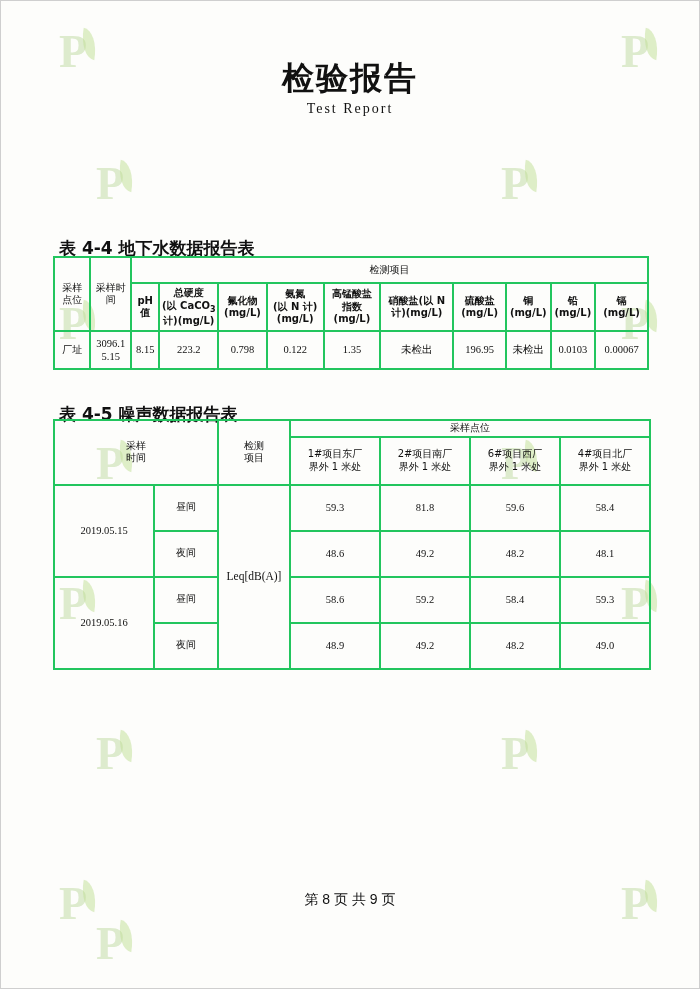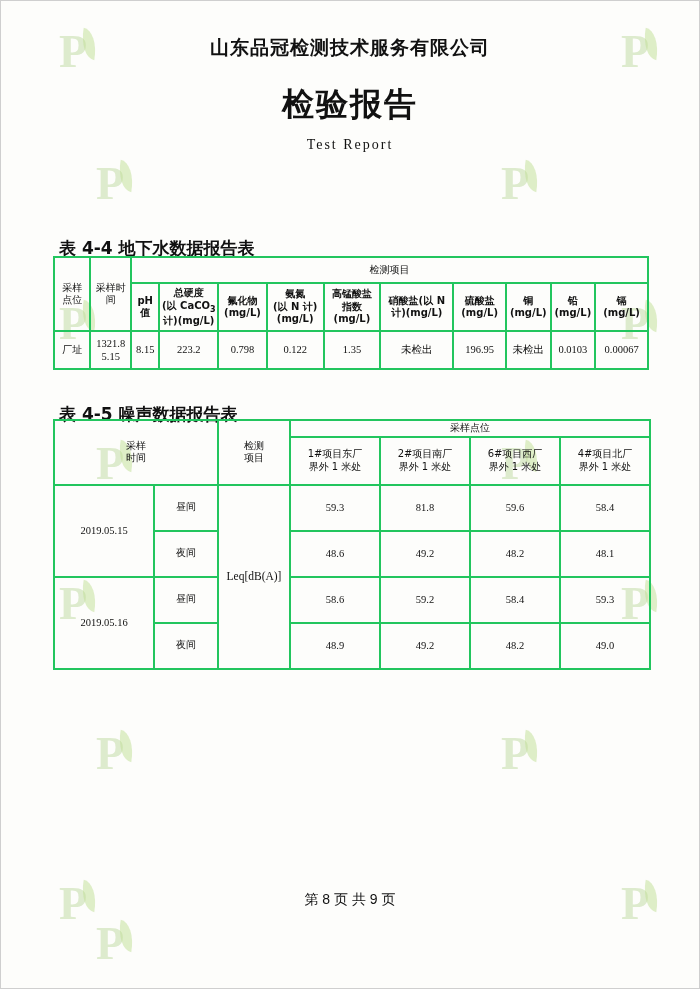--- a/index.html
+++ b/index.html
@@ -72,21 +72,20 @@
     letter-spacing: .3px;
   }
   .title-cn {
     margin-top: 22px;
     font-size: 32px;
     font-weight: bold;
     font-family: "DejaVu Sans", sans-serif;
     letter-spacing: 2px;
   }
   .title-en {
-    margin-top: 10px;
     font-size: 14px;
     letter-spacing: 2px;
     font-family: "Liberation Serif", serif;
   }
 
   
   .caption {
     position: absolute;
     font-size: 17px;
     font-weight: bold;
@@ -146,21 +145,20 @@
   <div class="wm" style="left:500px; top:440px;"><span class="p">P</span><span class="leaf"></span></div>
   <div class="wm" style="left:58px; top:580px;"><span class="p">P</span><span class="leaf"></span></div>
   <div class="wm" style="left:620px; top:580px;"><span class="p">P</span><span class="leaf"></span></div>
   <div class="wm" style="left:95px; top:730px;"><span class="p">P</span><span class="leaf"></span></div>
   <div class="wm" style="left:500px; top:730px;"><span class="p">P</span><span class="leaf"></span></div>
   <div class="wm" style="left:58px; top:880px;"><span class="p">P</span><span class="leaf"></span></div>
   <div class="wm" style="left:620px; top:880px;"><span class="p">P</span><span class="leaf"></span></div>
   <div class="wm" style="left:95px; top:920px;"><span class="p">P</span><span class="leaf"></span></div>
 
   <div class="hdr">
-    <div class="hdr-cn">山东品冠检测技术服务有限公司</div>
     <div class="title-cn">检验报告</div>
     <div class="title-en">Test Report</div>
   </div>
 
   <div class="caption cap1">表 4-4 地下水数据报告表</div>
 
   <table class="grid t1">
     <colgroup>
       <col style="width:36px">
         <col style="width:40px">
@@ -189,21 +187,21 @@
       <td rowspan="2"><b>高锰酸盐</b><br><b>指数</b><br><b>(mg/L)</b></td>
       <td rowspan="2"><b>硝酸盐(以 N</b><br><b>计)(mg/L)</b></td>
       <td rowspan="2"><b>硫酸盐</b><br><b>(mg/L)</b></td>
       <td rowspan="2"><b>铜</b><br><b>(mg/L)</b></td>
       <td rowspan="2"><b>铅</b><br><b>(mg/L)</b></td>
       <td rowspan="2"><b>镉</b><br><b>(mg/L)</b></td>
     </tr>
     <tr></tr>
     <tr>
       <td style="height:34px">厂址</td>
-      <td class="num"><span>1321.8</span><br><span>5.15</span></td>
+      <td class="num"><span>3096.1</span><br><span>5.15</span></td>
       <td class="num">8.15</td>
       <td class="num">223.2</td>
       <td class="num">0.798</td>
       <td class="num">0.122</td>
       <td class="num">1.35</td>
       <td class="num">未检出</td>
       <td class="num">196.95</td>
       <td class="num">未检出</td>
       <td class="num">0.0103</td>
       <td class="num">0.00067</td>

